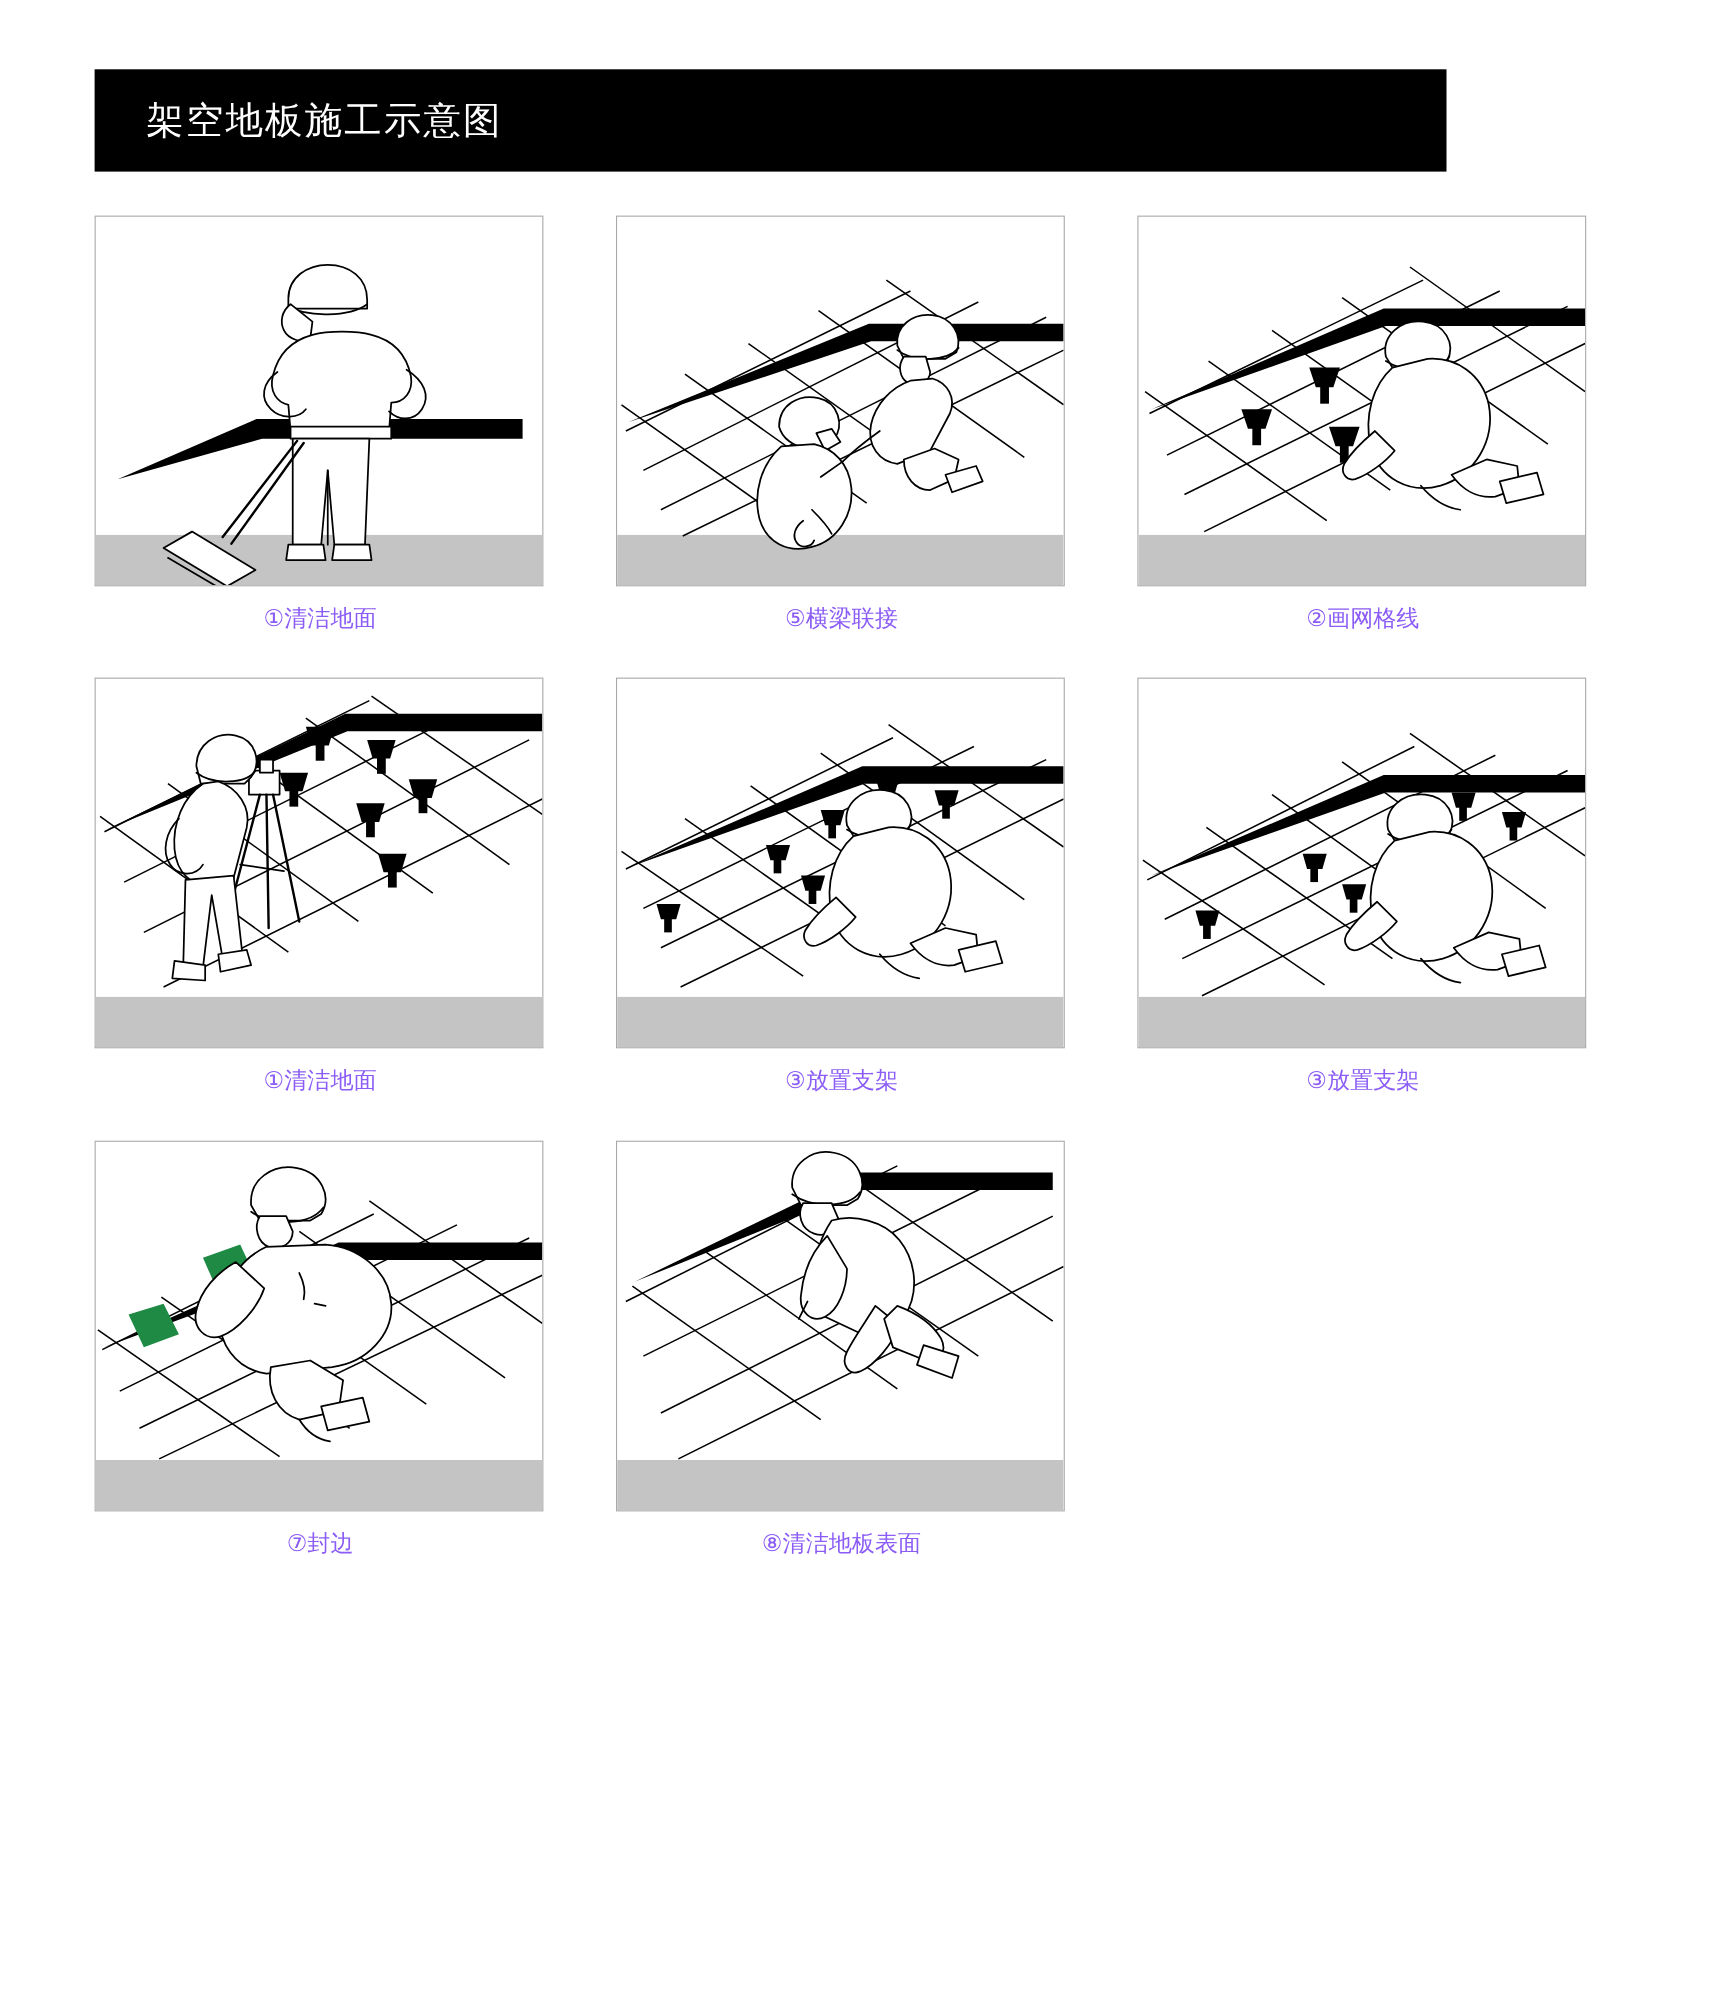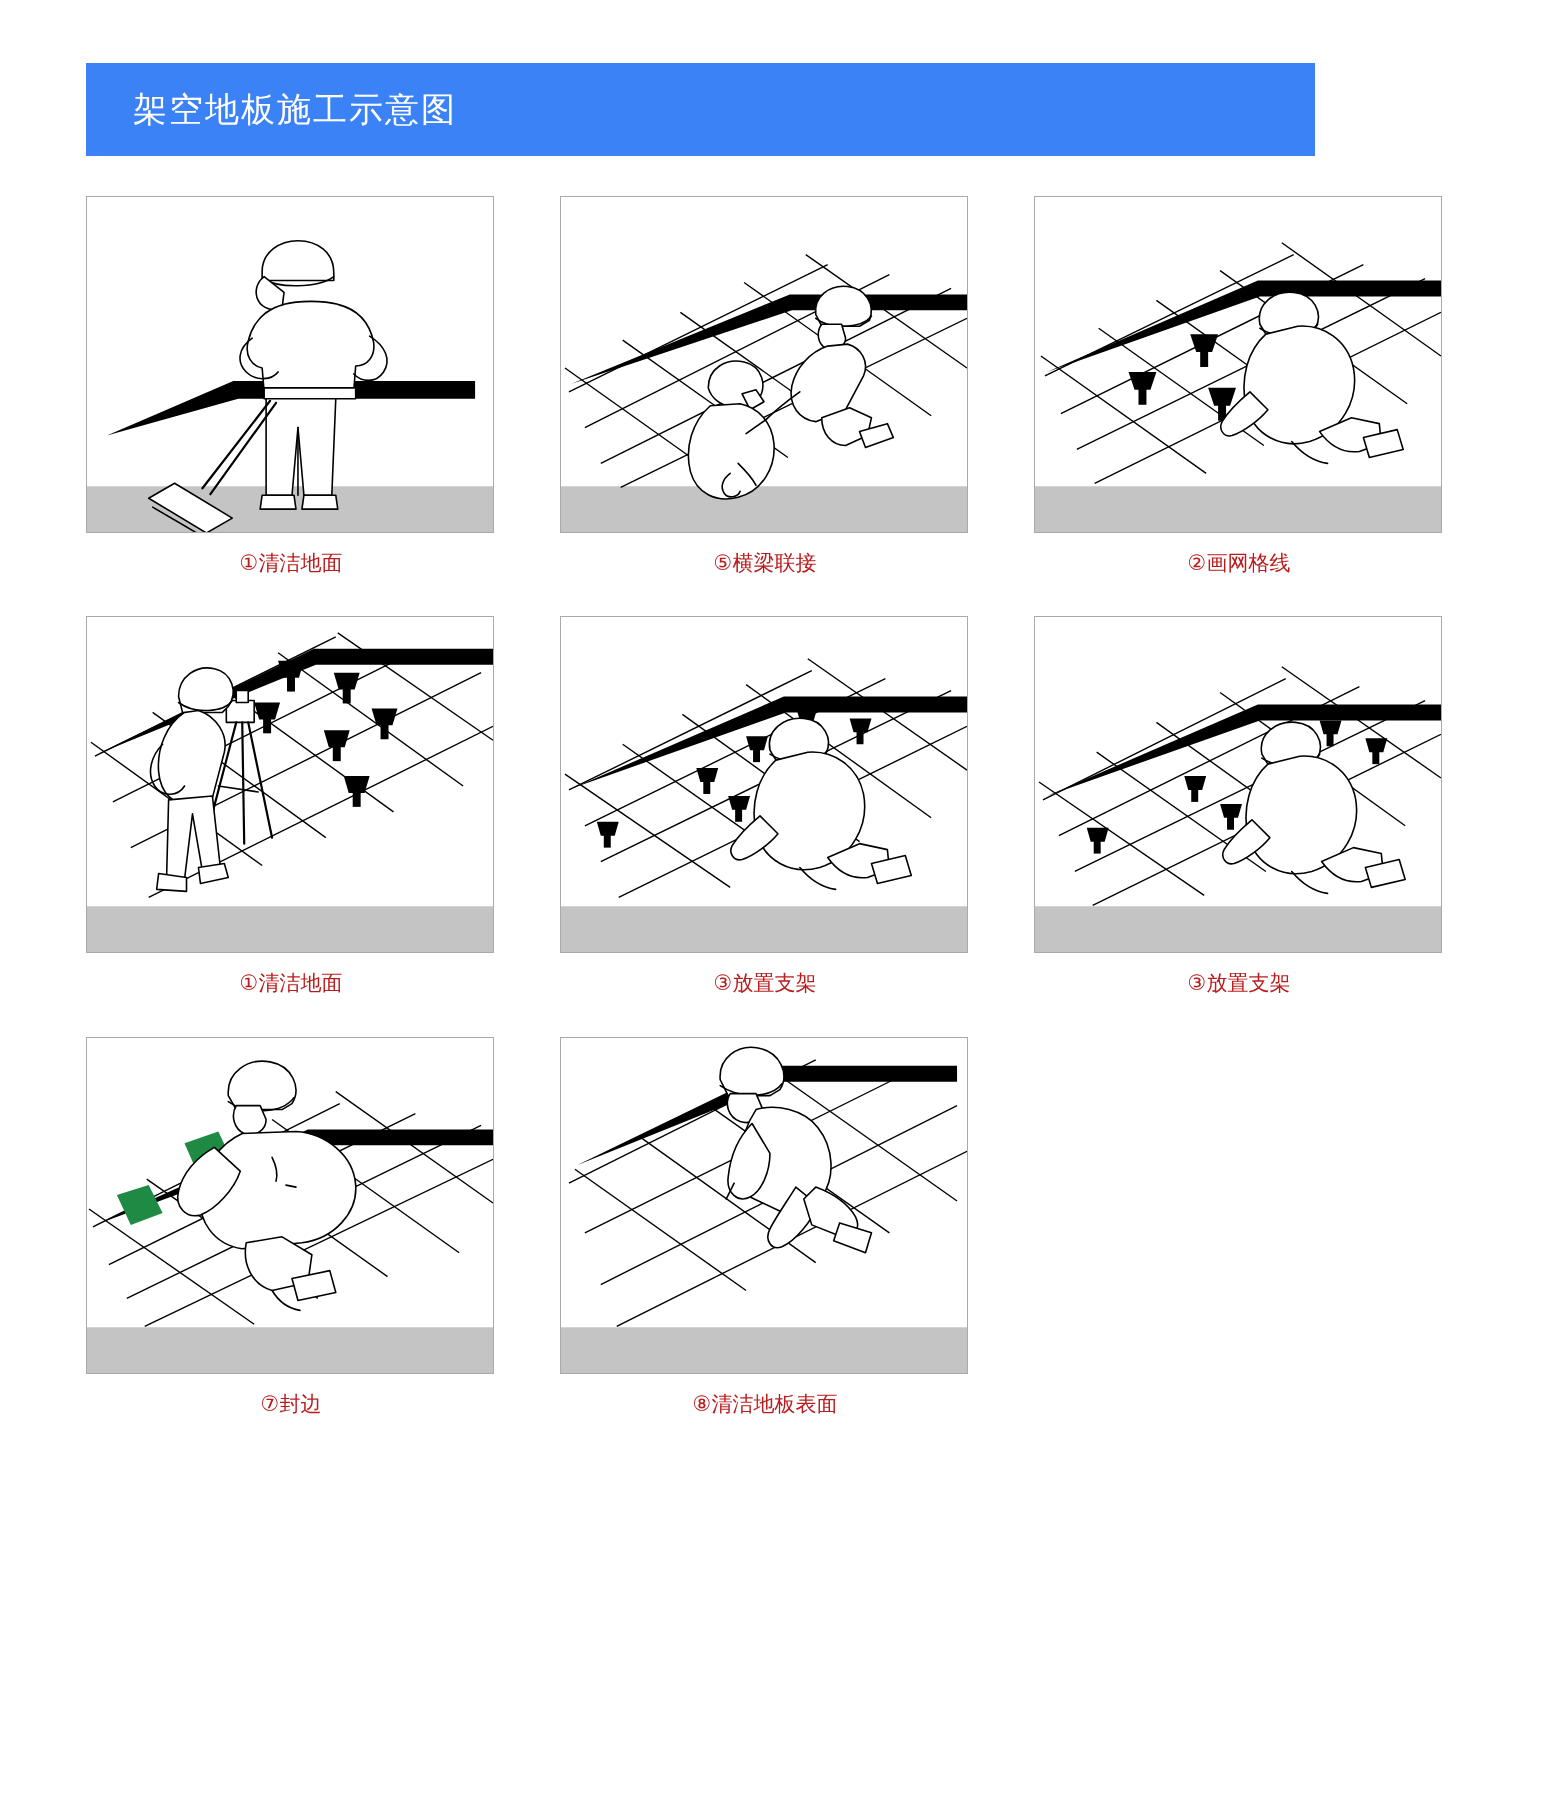--- a/index.html
+++ b/index.html
@@ -15,21 +15,21 @@
     overflow: hidden;
   }
 
   
   .title-banner {
     position: absolute;
     left: 86px;
     top: 63px;
     width: 1229px;
     height: 93px;
-    background: #3b82f6;
+    background: #000000;
     display: flex;
     align-items: center;
   }
   .title-text {
     color: #ffffff;
     font-size: 34px;
     letter-spacing: 2px;
     margin-left: 47px;
     font-weight: 400;
     white-space: nowrap;
@@ -63,21 +63,21 @@
     left: 0;
     top: 0;
     width: 100%;
     height: 100%;
     display: block;
   }
   .caption {
     margin-top: 16px;
     text-align: center;
     font-size: 21px;
-    color: #b91c1c;
+    color: #8b5cf6;
     line-height: 1.3;
     white-space: nowrap;
   }
 
   
   .ln    { fill: none; stroke: #000000; stroke-width: 1.6; stroke-linejoin: round; stroke-linecap: round; }
   .ln-th { fill: none; stroke: #000000; stroke-width: 2.2; stroke-linejoin: round; stroke-linecap: round; }
   .grid  { fill: none; stroke: #000000; stroke-width: 1.4; }
   .wall  { fill: #000000; stroke: none; }
   .solid { fill: #000000; stroke: none; }

